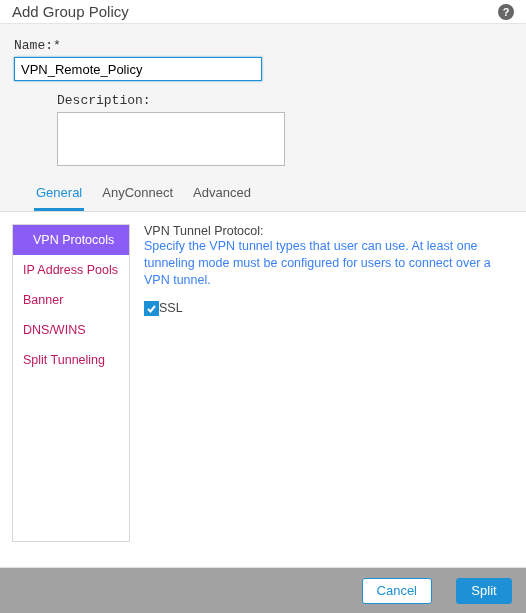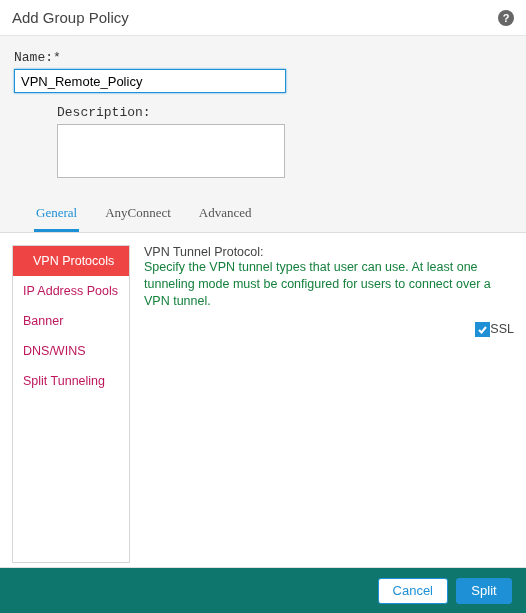--- a/index.html
+++ b/index.html
@@ -5,60 +5,59 @@
   * { box-sizing: border-box; }
   html, body { margin:0; padding:0; }
   body {
     width:526px; height:613px;
     font-family: Arial, Helvetica, sans-serif;
     font-size:13px; color:#333;
     background:#fff;
     position:relative;
   }
   .dialog-header {
-    height:36px;
+    height:24px;
     display:flex; align-items:center;
     padding:0 12px;
     border-bottom:1px solid #e5e5e5;
   }
   .dialog-title { font-size:15px; font-weight:400; color:#444; flex:1; }
   .help-icon {
     width:16px; height:16px; border-radius:50%;
     background:#666; color:#fff; font-size:11px; font-weight:bold;
     display:flex; align-items:center; justify-content:center;
     cursor:pointer;
   }
   .form-area {
     background:#f5f5f5;
     border-bottom:1px solid #ddd;
     padding:14px 14px 0 14px;
   }
   .field-label { font-size:13px; color:#333; margin-bottom:4px;font-family:Liberation Mono, monospace; }
   .name-input {
-    width:272px; height:24px;
+    width:248px; height:24px;
     border:1px solid #1e90d6;
     box-shadow:0 0 2px #4da3df;
     padding:2px 6px;
     font-size:13px;
     outline:none;
   }
   .desc-textarea {
     width:228px; height:54px;
     border:1px solid #bbb;
     padding:4px 6px;
     font-size:13px;
     resize:none;
     outline:none;
   }
   .desc-block { margin-top:12px; margin-bottom:8px;padding-left:43px; }
   .tabs {
-    display:flex; gap:24px;
-    margin-top:18px;
+    display:flex; gap:16px;
+    margin-top:10px;
     padding-left:20px;
-    font-family:Liberation Serif, serif;
   }
   .tab {
     padding:6px 2px 8px 2px;
     font-size:13px; color:#555;
     cursor:pointer;
     border-bottom:3px solid transparent;
   }
   .tab.active { color:#1e90d6; border-bottom-color:#1e90d6; }
   .main-body {
     display:flex;
@@ -72,53 +71,52 @@
     background:#fff;
     display:flex; flex-direction:column;
   }
   .side-item {
     padding:8px 10px;
     font-size:12.5px;
     color:#be185d;
     cursor:pointer;
   }
   .side-item.active {
-    background:#ef4444; color:#fff;padding-left:20px;
+    background:#8b5cf6; color:#fff;padding-left:20px;
   }
   .content {
     flex:1;
     font-size:12.5px;
     color:#444;
   }
   .content-heading { margin-bottom:0; }
-  .content-desc { color:#15803d; line-height:1.35; margin-bottom:12px; }
+  .content-desc { color:#3b82f6; line-height:1.35; margin-bottom:12px; }
   .checkbox-row {
     display:flex; align-items:center; 
     margin-bottom:10px;
-    justify-content:flex-end;
   }
   .cb {
     width:15px; height:15px;
     border:1px solid #888;
     display:inline-flex; align-items:center; justify-content:center;
     cursor:pointer;
     background:#fff;
   }
   .cb.checked {
     background:#1e90d6; border-color:#1e90d6;
   }
   .cb.checked svg { display:block; }
   .cb svg { display:none; }
   .footer {
     position:absolute; left:0; right:0; bottom:0;
     height:46px;
-    background:#0f766e;
+    background:#a3a3a3;
     border-top:1px solid #e0e0e0;
     display:flex; align-items:center; justify-content:flex-end;
-    padding:0 14px; gap:8px;
+    padding:0 14px; gap:24px;
   }
   .btn {
     height:26px; min-width:56px;
     padding:0 14px;
     font-size:13px;
     border-radius:3px;
     cursor:pointer;
     display:inline-flex; align-items:center; justify-content:center;
   }
   .btn-cancel {

